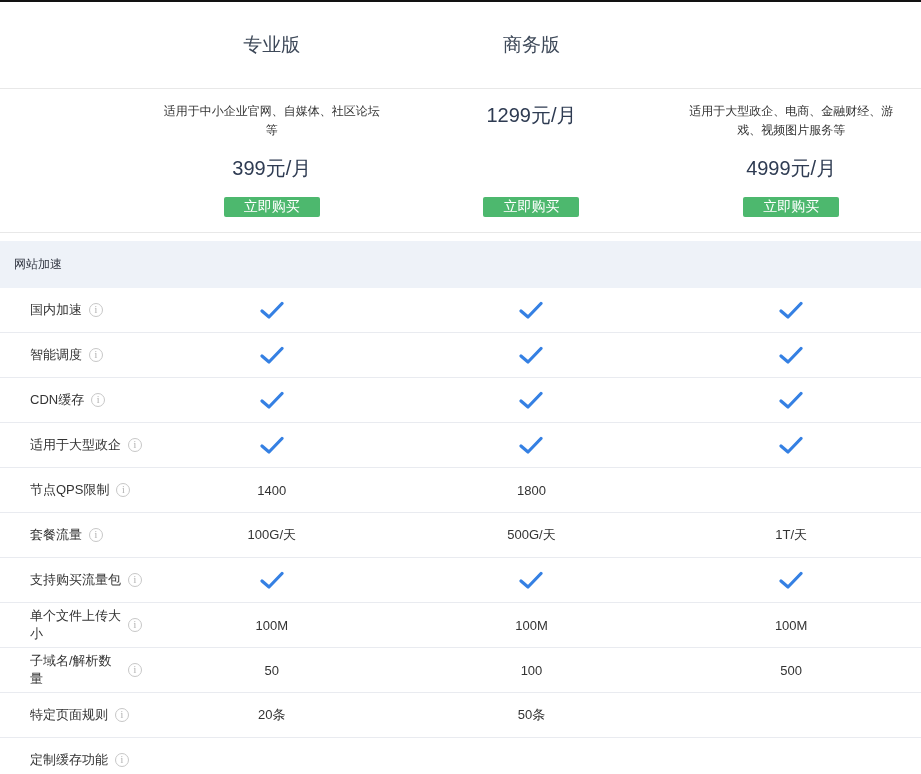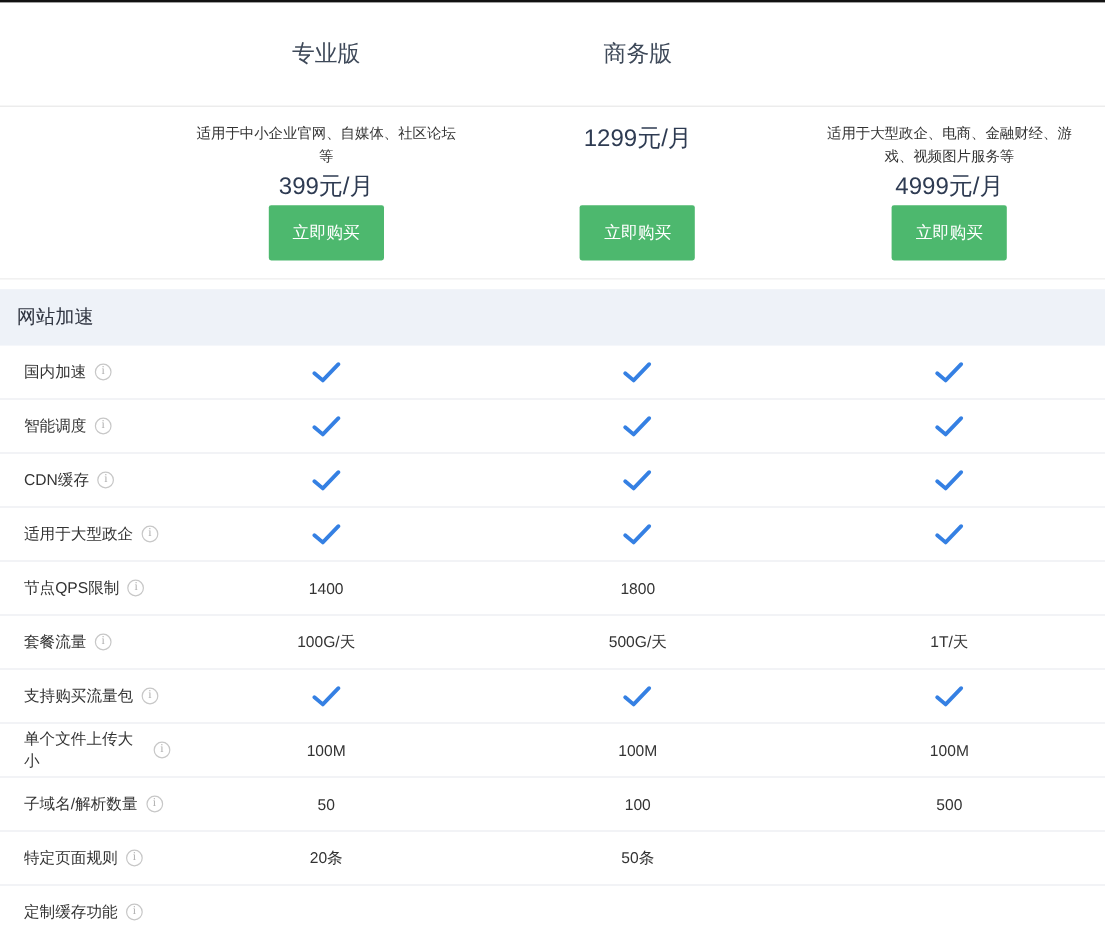--- a/index.html
+++ b/index.html
@@ -16,34 +16,34 @@
 
   .pricing-row { height:144px; border-bottom:1px solid #e8e8e8; }
   .plan-offer {
     display:flex; flex-direction:column; align-items:center;
     justify-content:space-between; padding:13px 18px 15px; text-align:center;
   }
   .plan-desc { font-size:12px; line-height:1.6; color:#333; max-width:232px; }
   .plan-price { font-size:20px; color:var(--price-text, #2e3b52); }
   .buy-btn {
     background:var(--buy-button, #4db86e); color:#fff; border:none;
-    font-size:14px; width:96px; height:46px; border-radius:2px;
+    font-size:14px; width:96px; height:20px; border-radius:2px;
     cursor:pointer; font-family:inherit;
   }
 
   .spacer { height:8px; background:#fff; }
 
   .section-bar {
     height:47px; background:var(--section-header-bg, #eef2f8);
     display:flex; align-items:center; padding-left:14px;
-    font-size:16px; color:#2f3440;
+    font-size:12px; color:#2f3440;
   }
 
   .feature-row { height:45px; border-bottom:1px solid #e9ebf0; align-items:center; }
-  .feature-label-cell { display:flex; align-items:center; padding-left:20px; }
+  .feature-label-cell { display:flex; align-items:center; padding-left:30px; }
   .feature-label { font-size:13px; color:#333; }
   .info-icon {
     margin-left:7px; width:14px; height:14px; flex:0 0 14px;
     border:1px solid #c7c7c7; border-radius:50%;
     color:#b0b0b0; font-size:10px; line-height:12px; text-align:center;
     font-family:"Liberation Serif", serif; cursor:default;
   }
   .value-cell {
     display:flex; justify-content:center; align-items:center;
     font-size:13px; color:#333; text-align:center;

